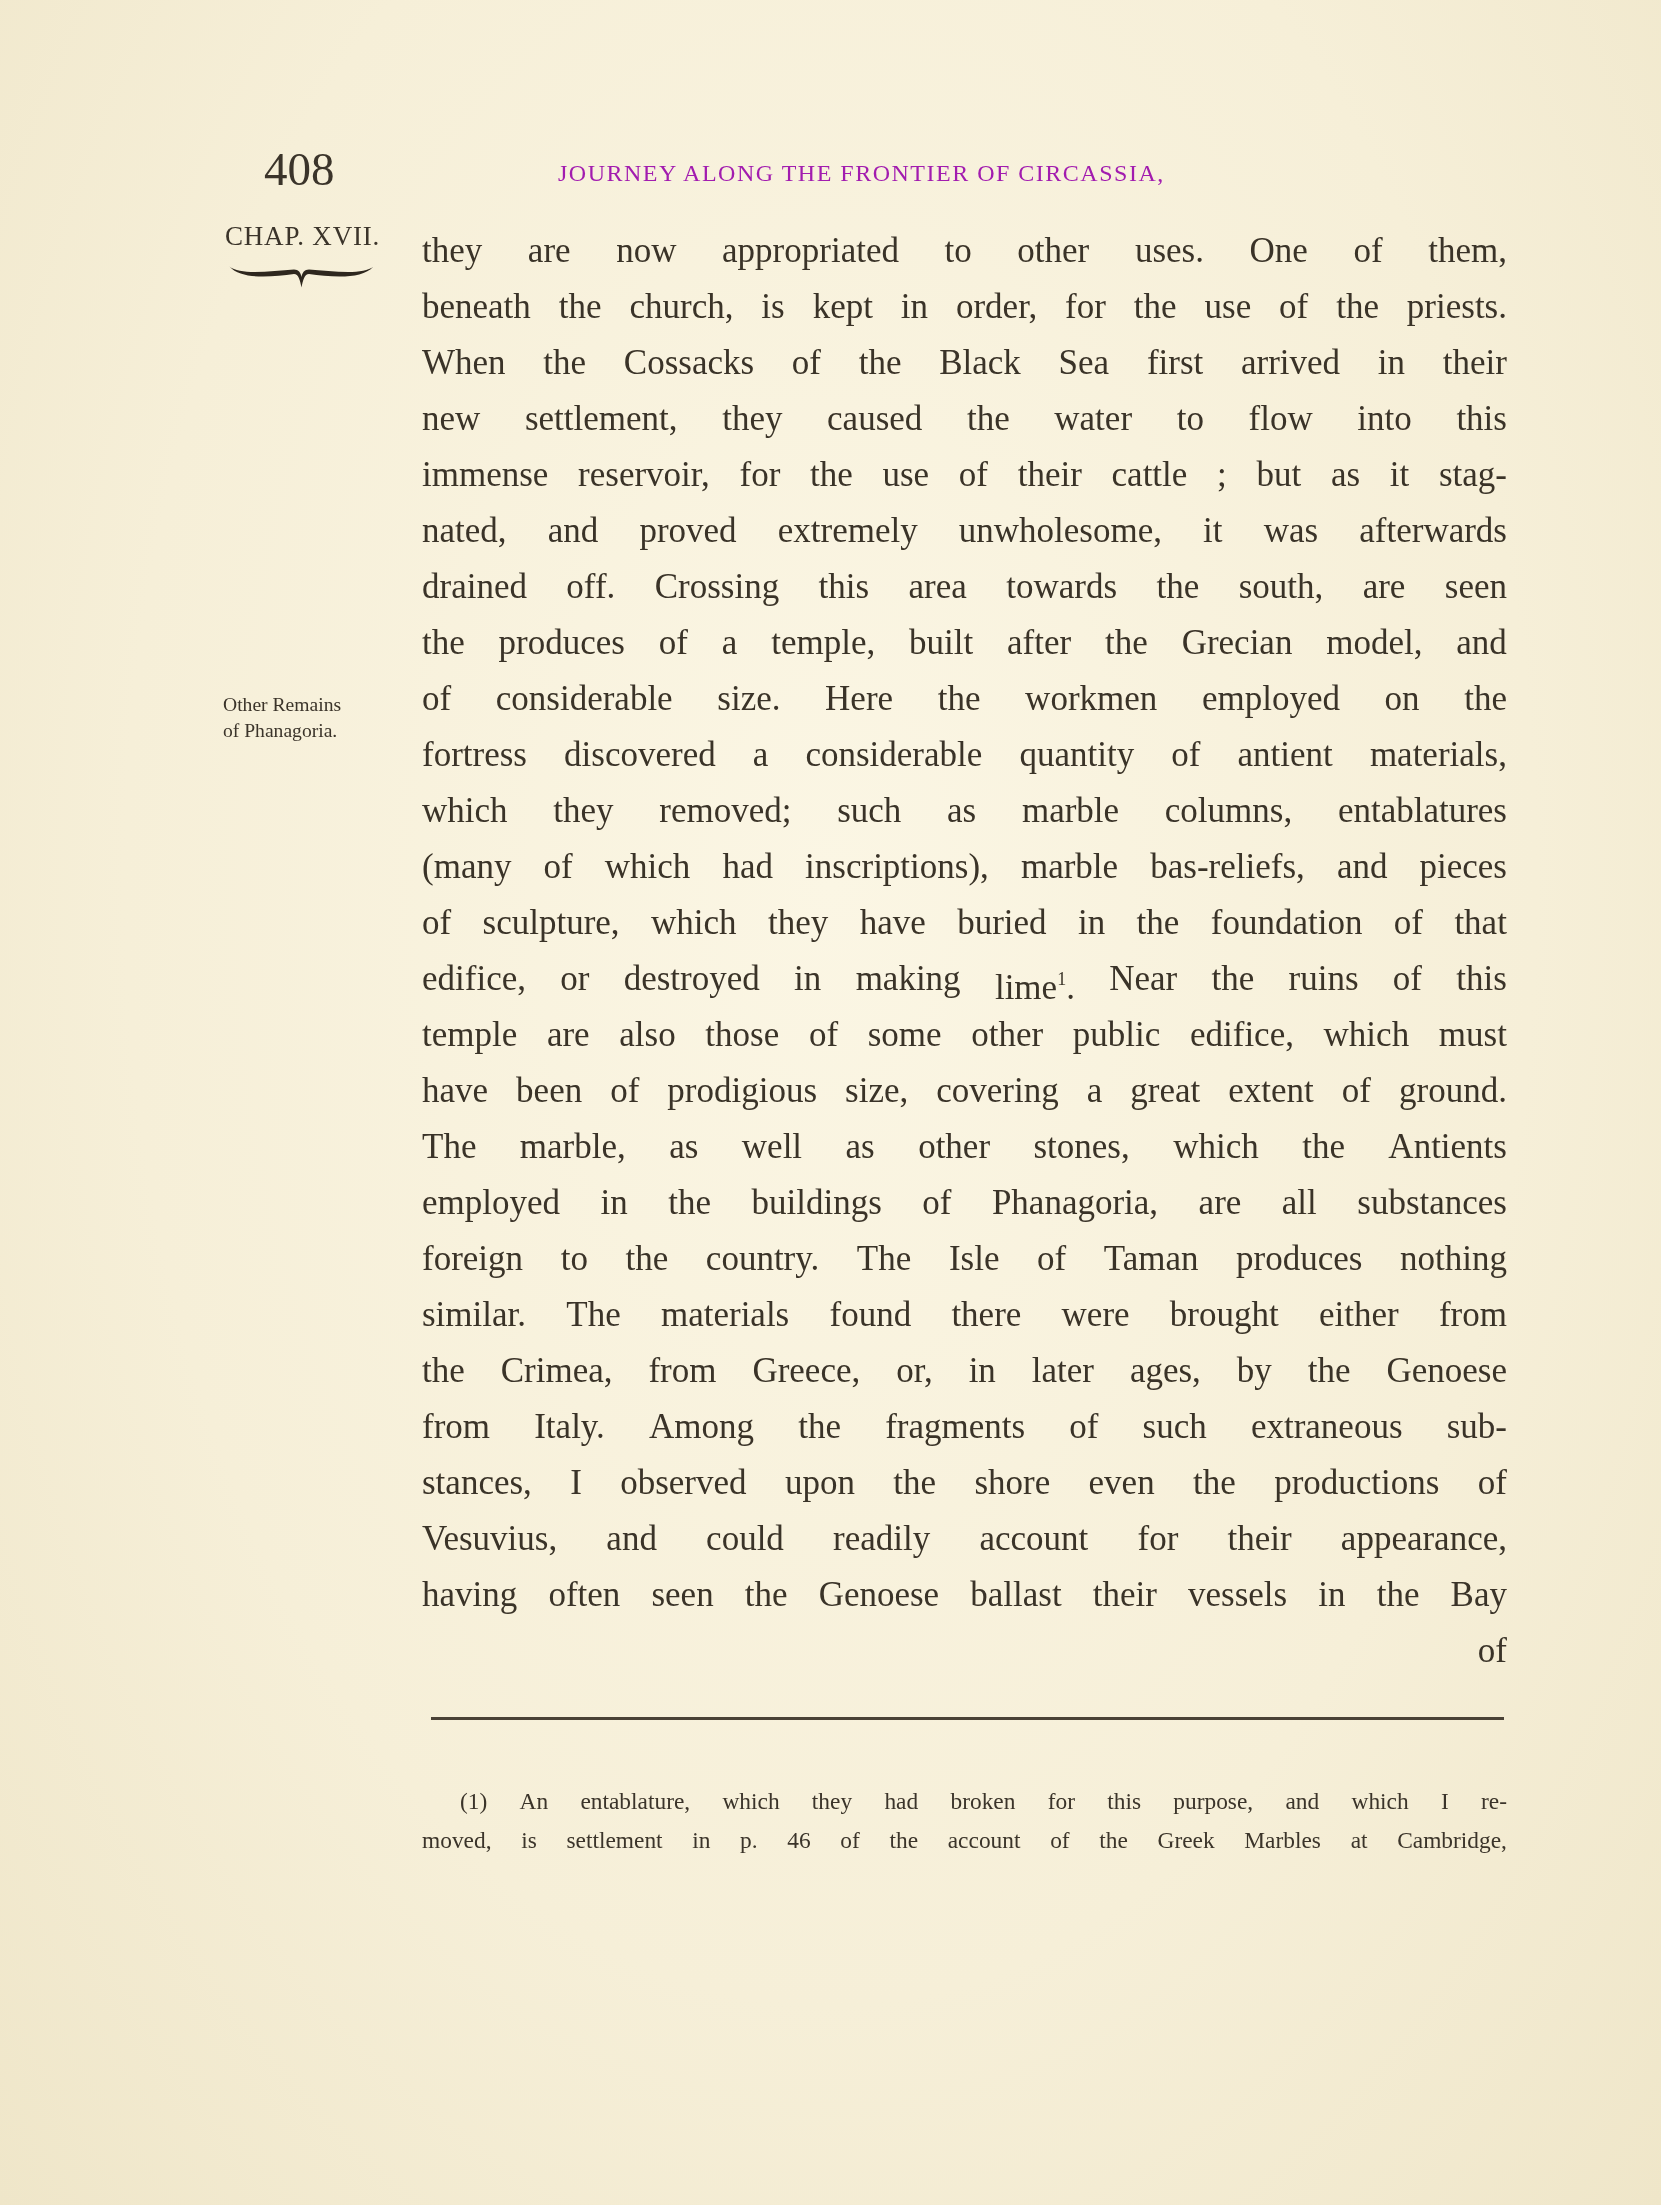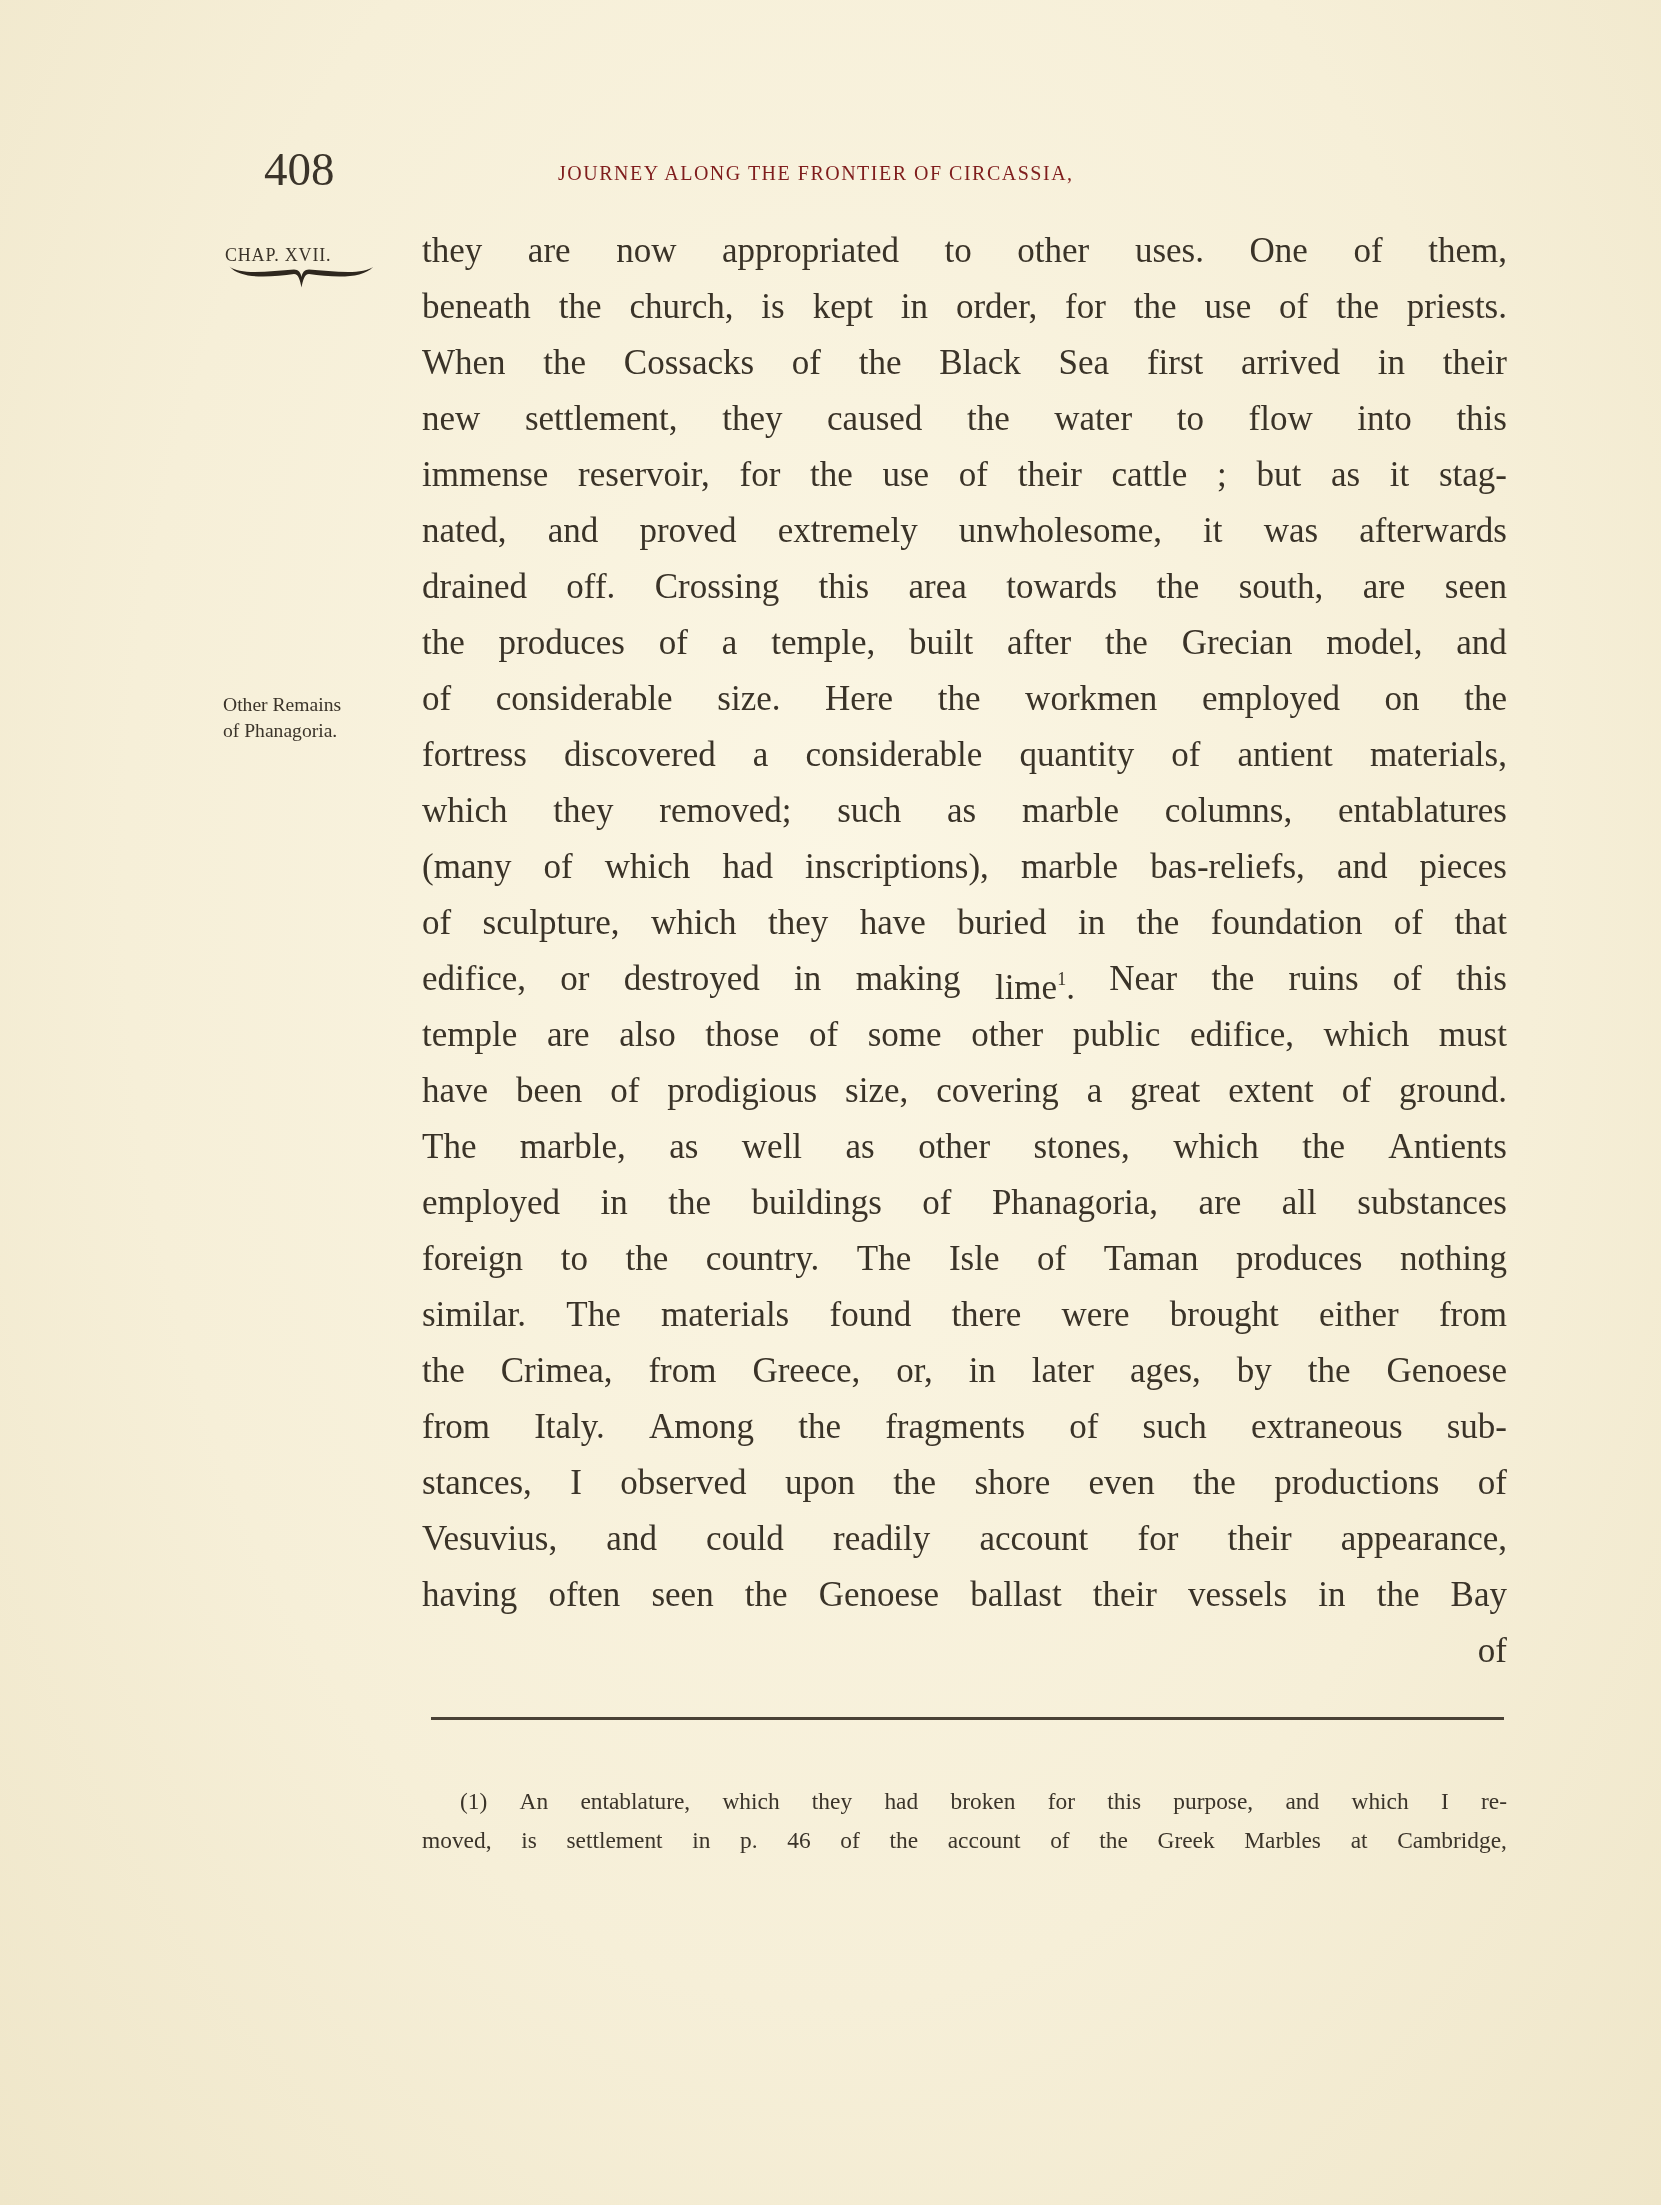--- a/index.html
+++ b/index.html
@@ -9,25 +9,25 @@
     background-image: radial-gradient(ellipse at 50% 40%, #fbf6e4 0%, #f6efd8 60%, #efe6c9 100%);
     font-family: "Liberation Serif", "DejaVu Serif", serif;
     color: #3a3328;
   }
   .page-number {
     position: absolute; left: 220px; top: 143px;
     font-size: 47px; line-height: 53px; color: #3b342a; margin-left: 44px;
   }
   .running-head {
     position: absolute; left: 558px; top: 157px; width: 889px;
-    font-size: 20px; letter-spacing: 1.5px; line-height: 33px; color: #7f1d1d;
+    font-size: 24px; letter-spacing: 1.5px; line-height: 33px; color: #a21caf;
   }
   .chap-label {
-    position: absolute; left: 225px; top: 242px;
-    font-size: 18px; letter-spacing: 0.8px; line-height: 26px; color: #3b342a;
+    position: absolute; left: 225px; top: 223px;
+    font-size: 27px; letter-spacing: 0.8px; line-height: 26px; color: #3b342a;
   }
   .chap-brace {
     position: absolute; left: 226px; top: 262px; width: 151px; height: 30px;
   }
   .sidenote {
     position: absolute; left: 223px; top: 692px;
     font-size: 19.6px; line-height: 26px; color: #3b342a;
   }
   .body-text {
     position: absolute; left: 422px; top: 223px; width: 1085px;

